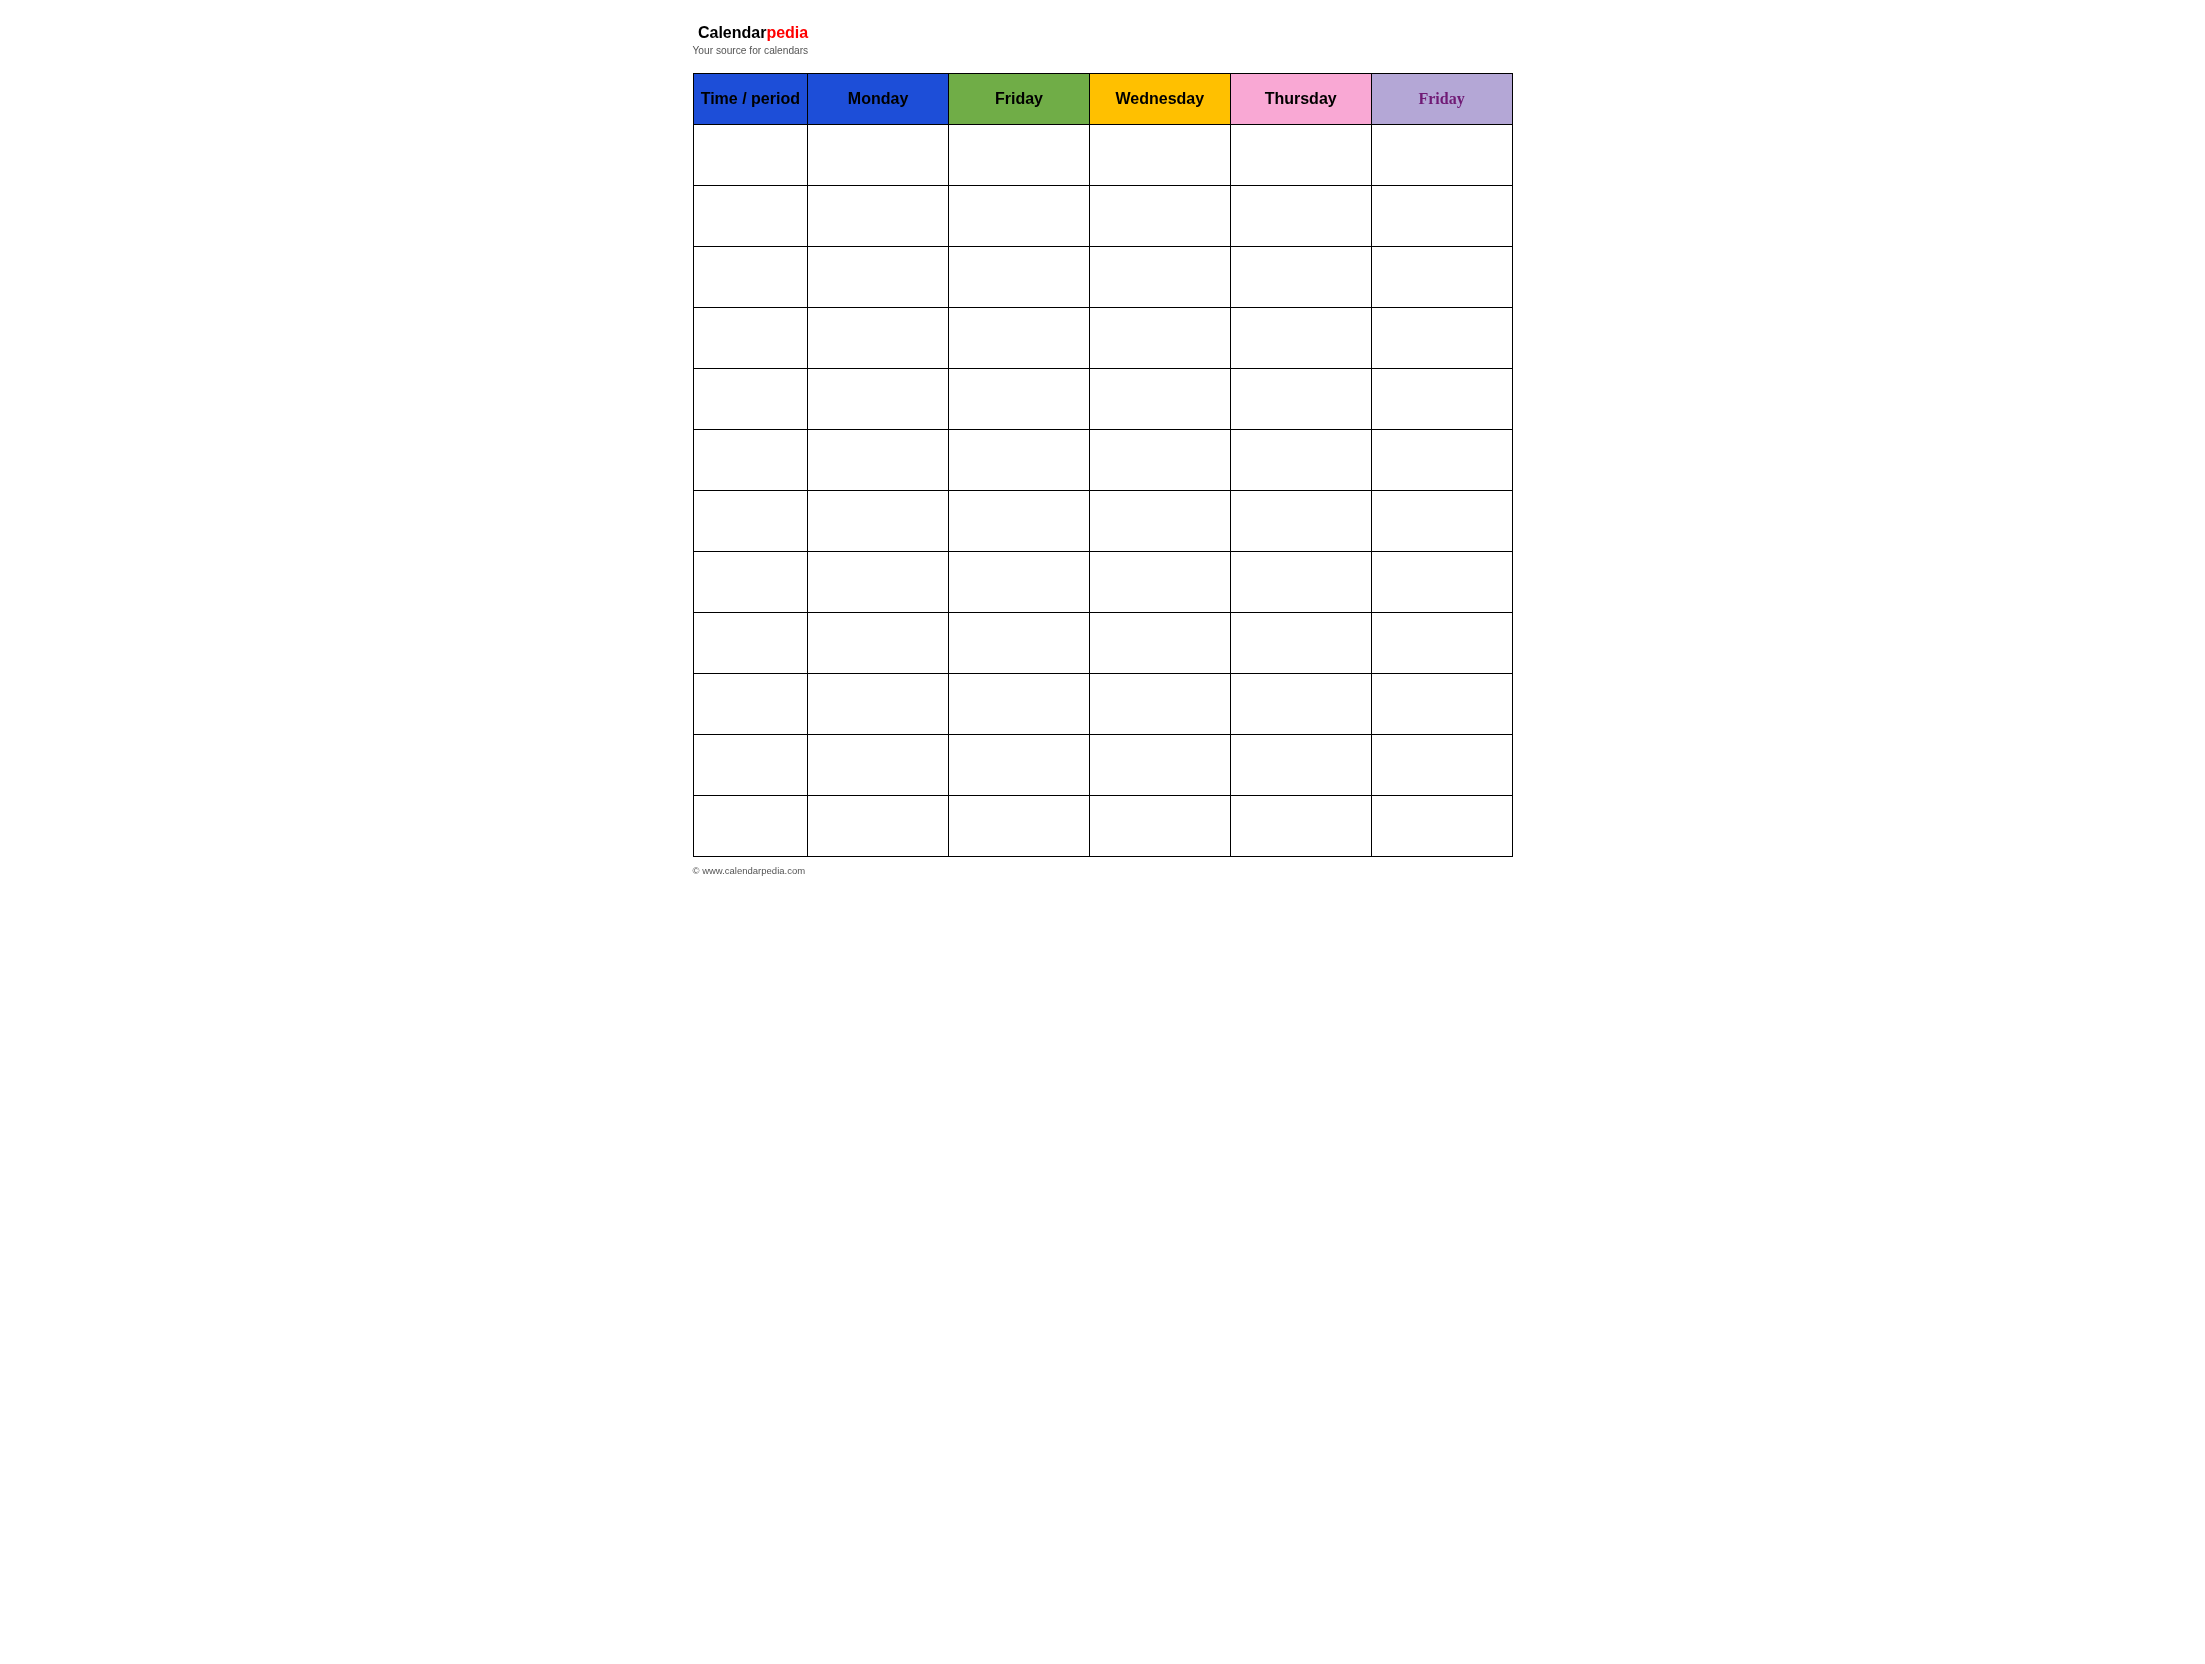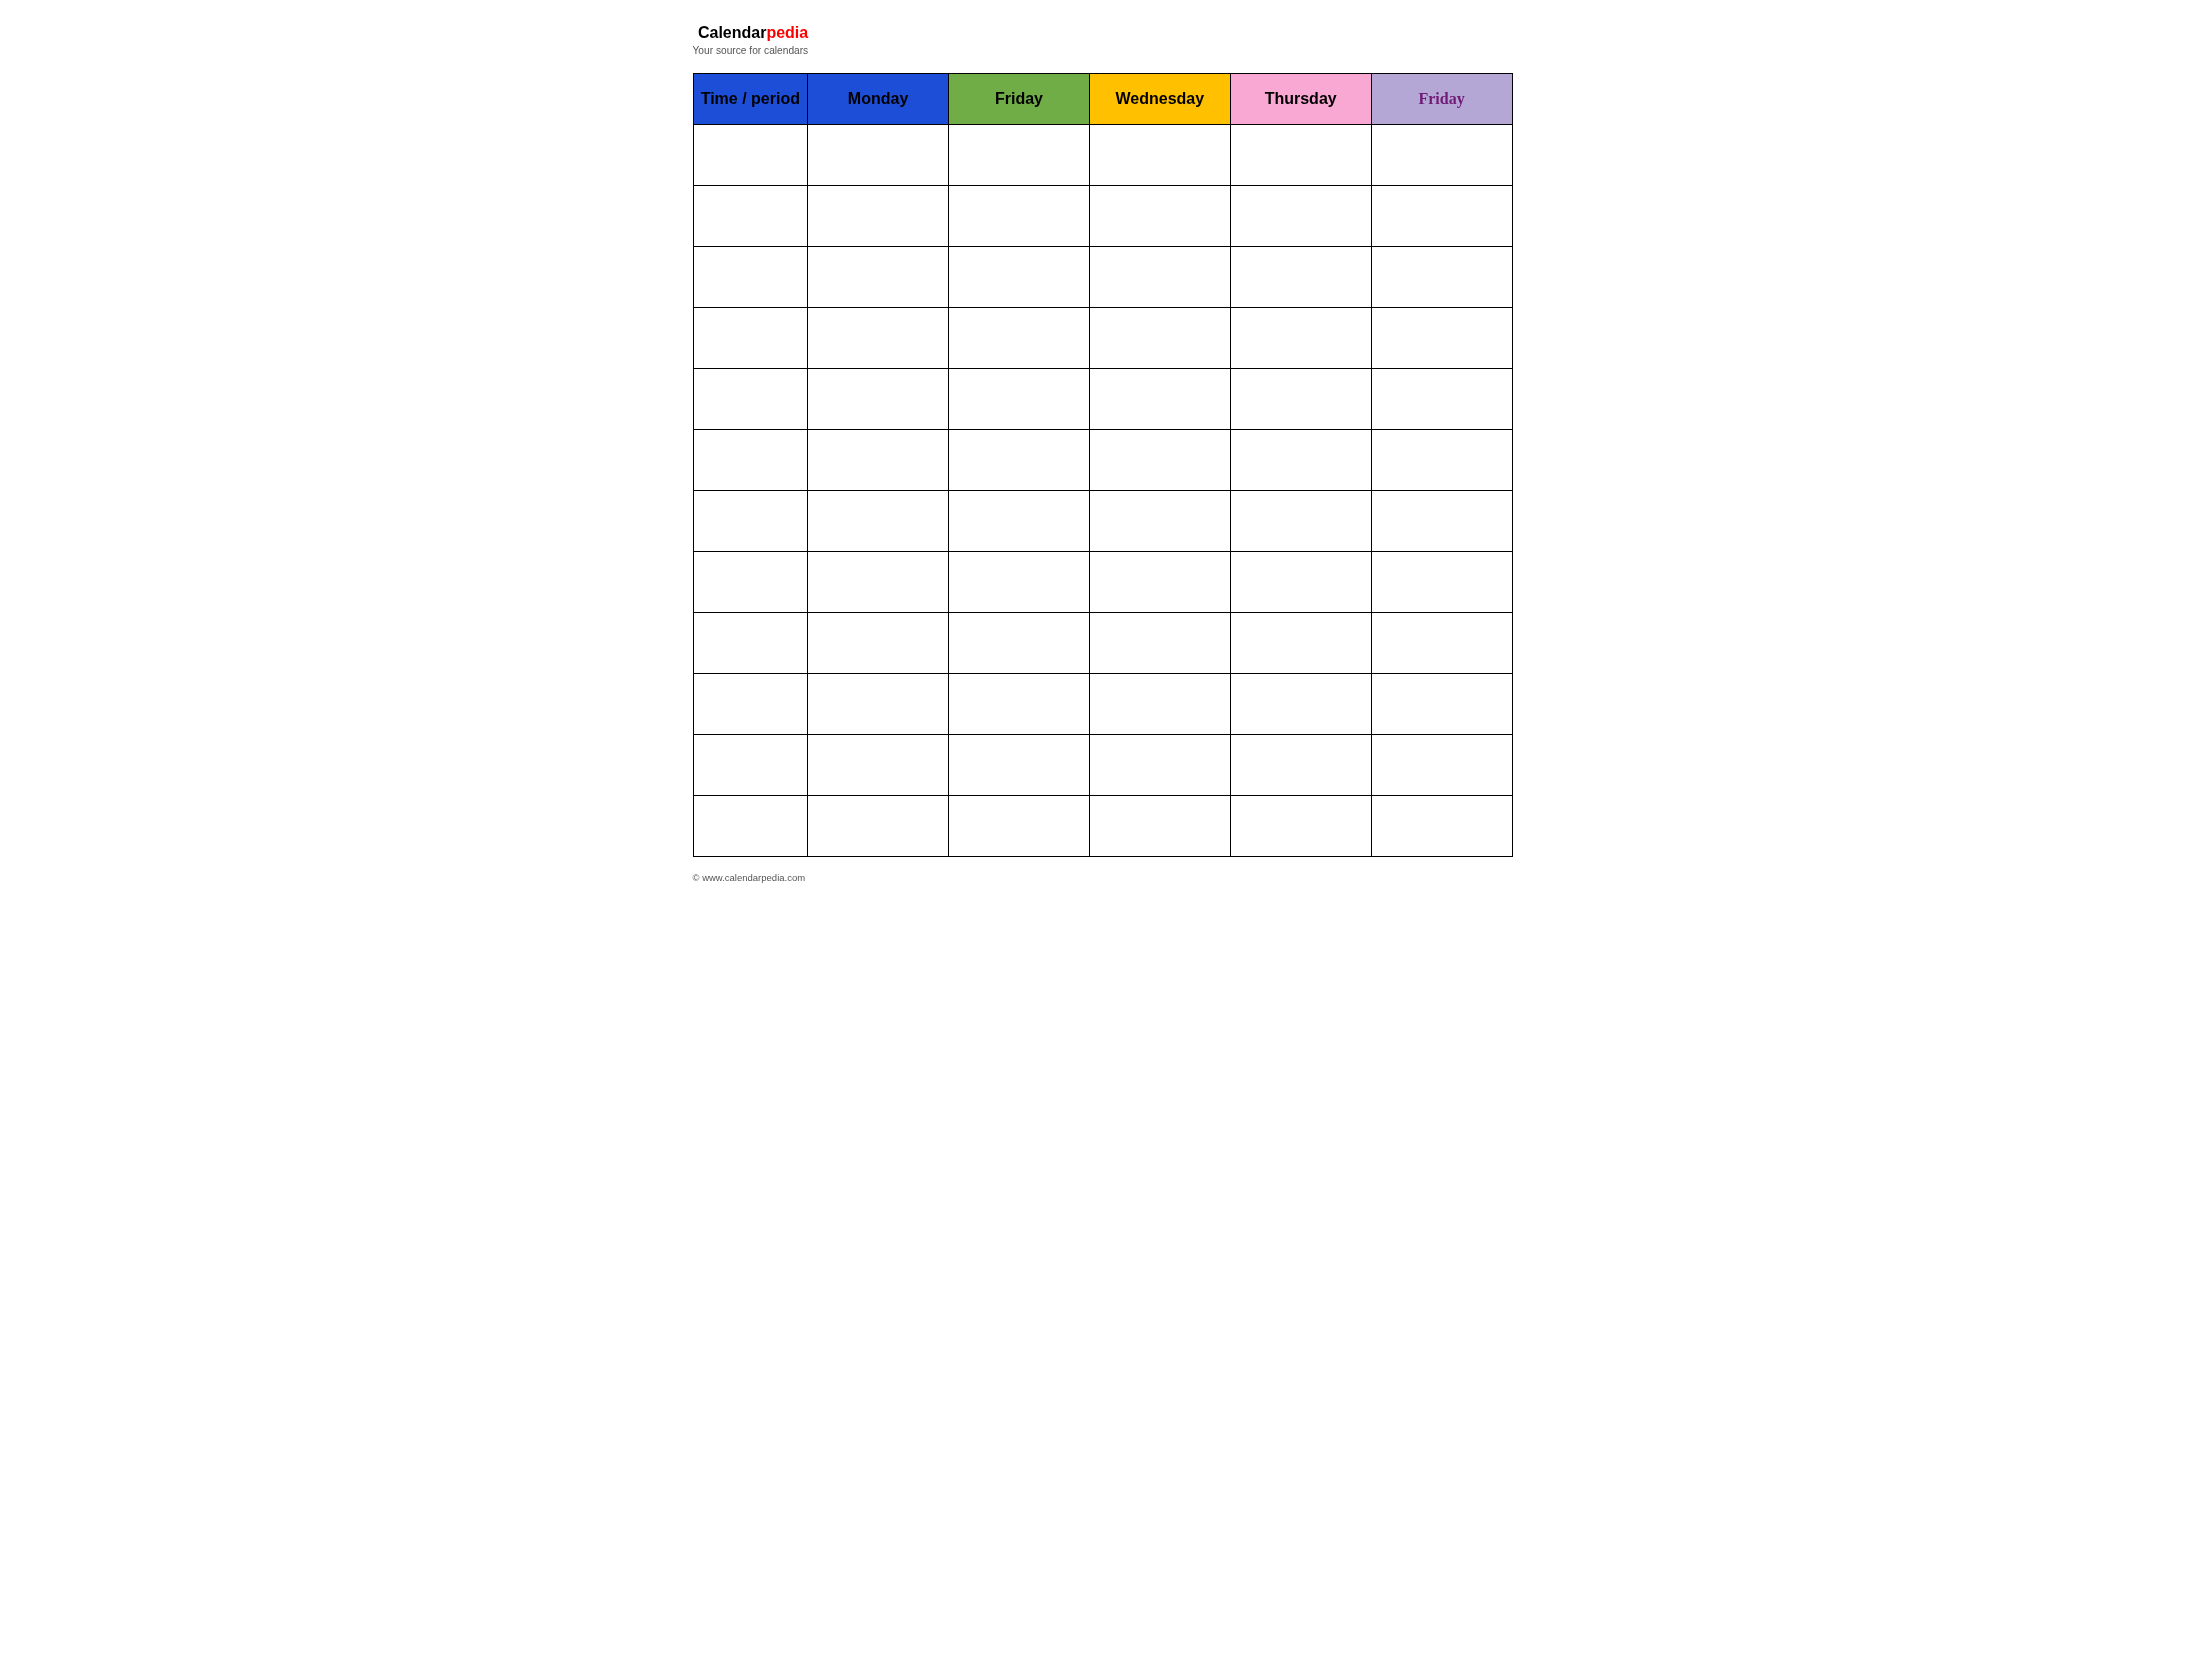--- a/index.html
+++ b/index.html
@@ -125,21 +125,21 @@
       width: 17.2%;
       font-family: Liberation Serif, serif;
     }
 
     .schedule-table tbody td {
       background: #ffffff;
       height: 61px;
     }
 
     .footer {
-      margin-top: 15px;
+      margin-top: 8px;
       font-size: 9.5px;
       color: #555555;
     }
   </style>
 </head>
 <body>
 
 <div class="page-header">
   <div class="logo-block">
     <div class="logo-calendar">

